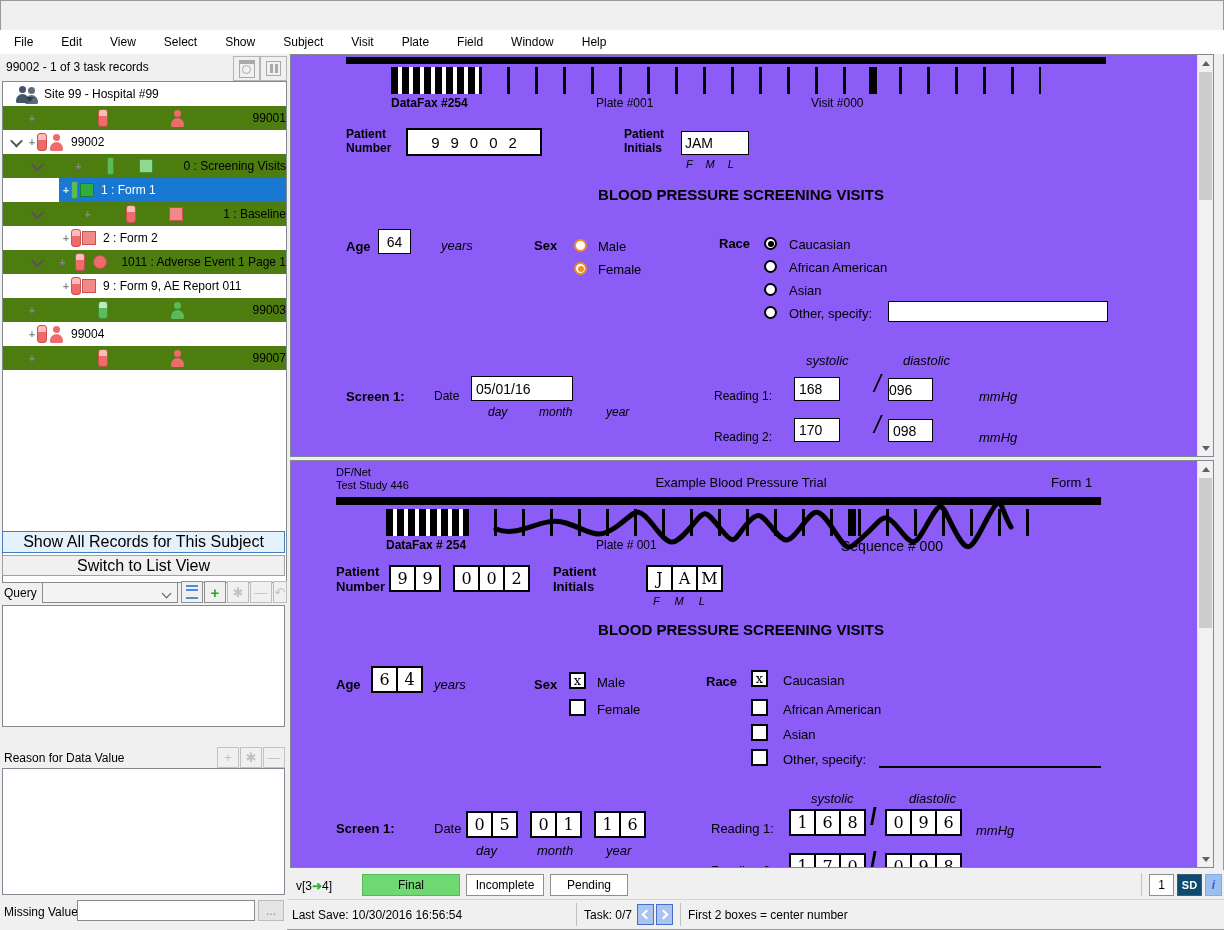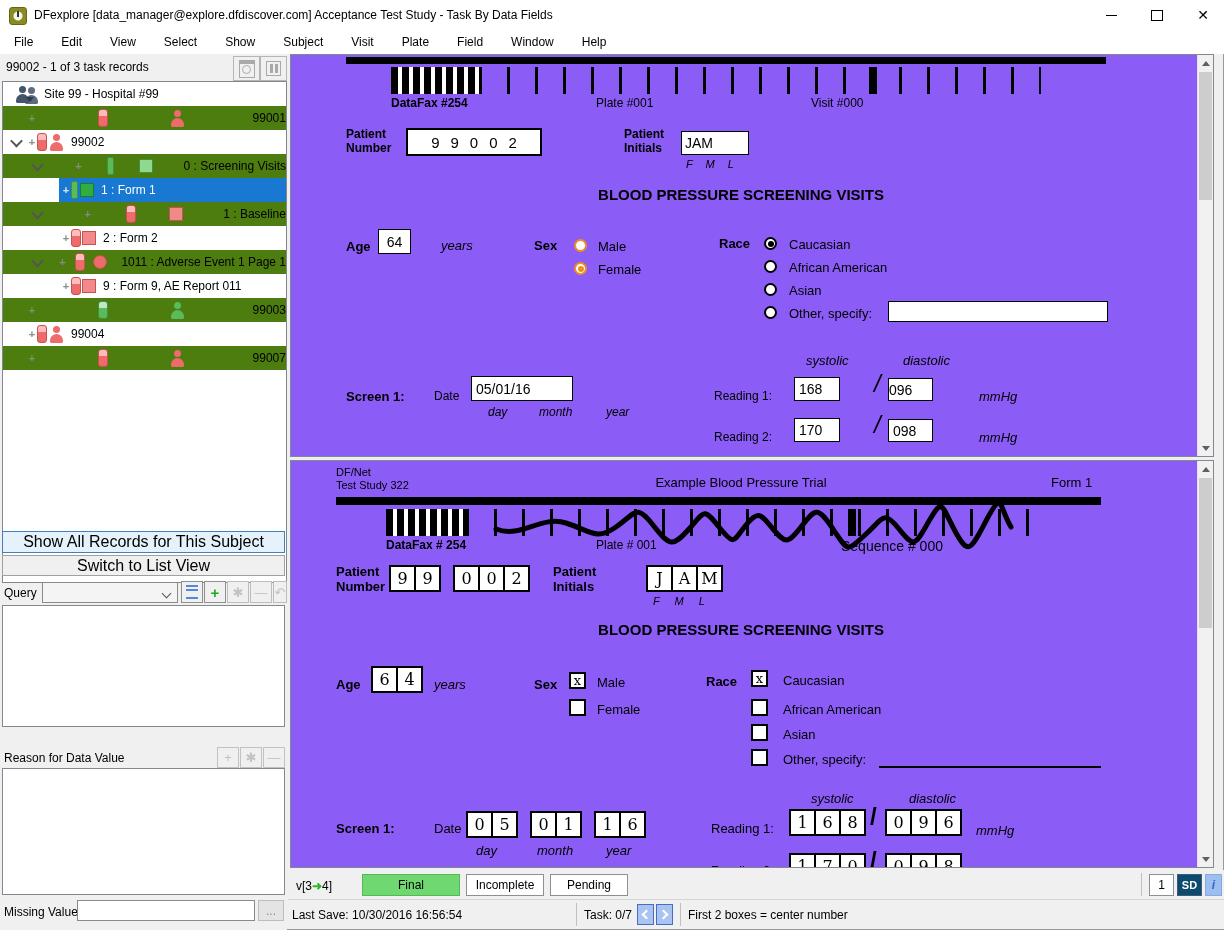--- a/index.html
+++ b/index.html
@@ -130,27 +130,20 @@
     display:flex;align-items:center;justify-content:center;}
   .navbtn::before{content:"";width:5px;height:5px;border-left:2px solid #fff;border-bottom:2px solid #fff;}
   .navbtn.prev::before{transform:rotate(45deg);margin-left:2px;}
   .navbtn.next::before{transform:rotate(225deg);margin-right:2px;}
 </style>
 </head>
 <body>
 
 <div id="app">
 
-  <div id="titlebar">
-    <div id="appicon"></div>
-    <span id="title-text" class="t">DFexplore [data_manager@explore.dfdiscover.com] Acceptance Test Study - Task By Data Fields</span>
-    <div class="wbtn wmin" style="left:1088px;"></div>
-    <div class="wbtn wmax" style="left:1134px;"></div>
-    <div class="wbtn wclose" style="left:1180px;">✕</div>
-  </div>
 
   <div id="menubar">
     <span class="menu-item">File</span>
     <span class="menu-item">Edit</span>
     <span class="menu-item">View</span>
     <span class="menu-item">Select</span>
     <span class="menu-item">Show</span>
     <span class="menu-item">Subject</span>
     <span class="menu-item">Visit</span>
     <span class="menu-item">Plate</span>
@@ -360,21 +353,21 @@
 
     <div class="sbar">
       <div class="sarrow up"></div>
       <div class="sarrow dn"></div>
       <div class="sthumb" style="top:17px;height:128px;"></div>
     </div>
   </div>
 
   <div class="panel" id="panel-scan">
     <span class="t" style="left:45px;top:5px;font-size:11px;">DF/Net</span>
-    <span class="t" style="left:45px;top:18px;font-size:11px;">Test Study 322</span>
+    <span class="t" style="left:45px;top:18px;font-size:11px;">Test Study 446</span>
     <span class="t" style="left:150px;top:14px;width:600px;text-align:center;font-size:13px;">Example Blood Pressure Trial</span>
     <span class="t" style="left:760px;top:14px;font-size:13px;">Form 1</span>
     <div style="position:absolute;left:45px;top:36px;width:765px;height:8px;background:#000;"></div>
 
     <div class="bc" style="left:95px;top:48px;width:645px;">
       <div class="thick" style="width:80px;"></div>
       <div class="thin" style="flex:1;"></div>
       <div class="onebar" style="left:462px;"></div>
     </div>
     <svg width="660" height="56" viewBox="0 0 660 56" style="position:absolute;left:90px;top:38px;">

